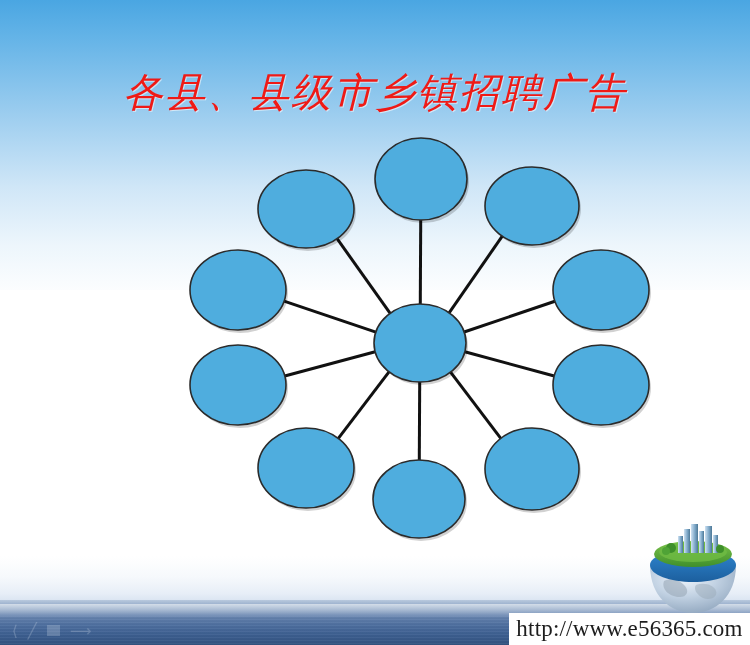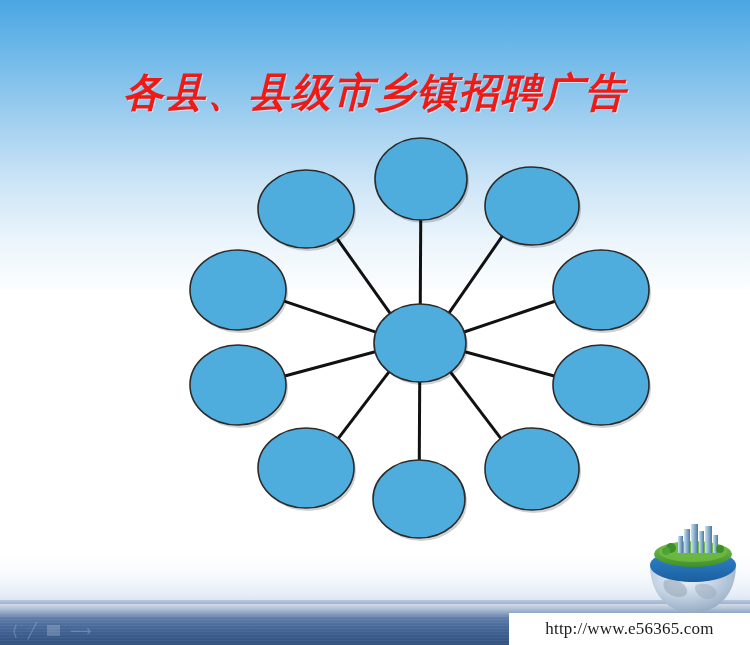--- a/index.html
+++ b/index.html
@@ -115,21 +115,21 @@
 
   
   .title {
     position: absolute;
     left: 0;
     top: 38px;
     width: 750px;
     text-align: center;
     font-family: "Liberation Sans", "DejaVu Sans", sans-serif;
     font-size: 40px;
-    font-weight: bold;
+    font-weight: normal;
     font-style: italic;
     letter-spacing: 2px;
     color: #ef1a16;
     text-shadow: 1px 1px 0 rgba(255,255,255,0.55);
     white-space: nowrap;
   }
 
   
   .diagram {
     position: absolute;
@@ -146,21 +146,21 @@
     top: 613px;
     width: 241px;
     height: 32px;
     background: #ffffff;
     display: flex;
     align-items: center;
     justify-content: center;
   }
   .wm-url span {
     font-family: "Liberation Serif", "DejaVu Serif", serif;
-    font-size: 17px;
+    font-size: 23px;
     color: #1d1d1d;
     letter-spacing: 0.2px;
   }
 
   .globe {
     position: absolute;
     left: 644px;
     top: 523px;
     width: 98px;
     height: 92px;

